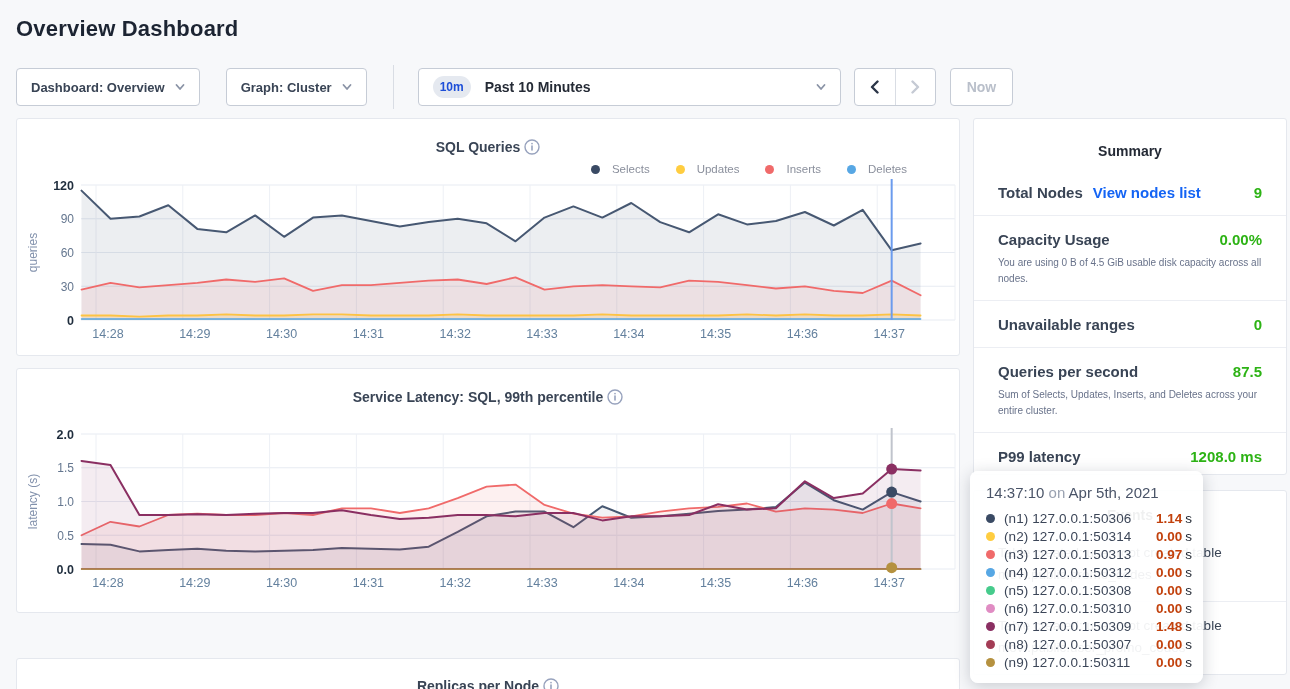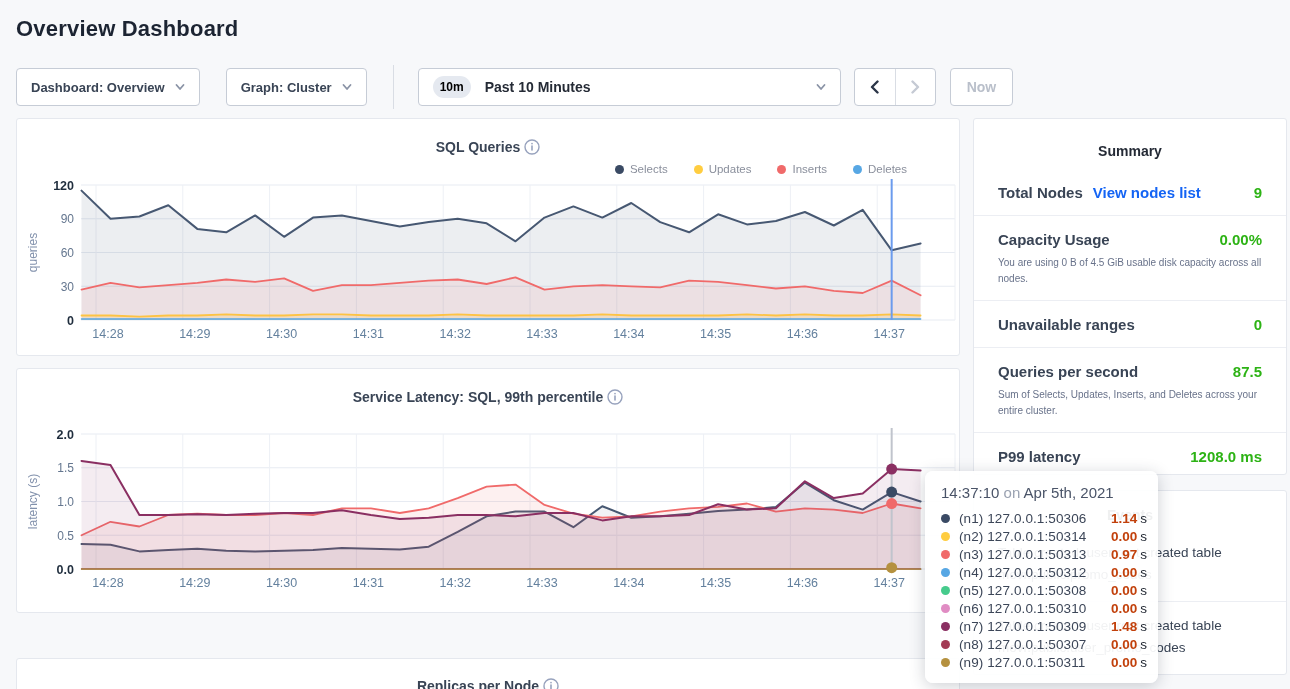--- a/index.html
+++ b/index.html
@@ -10,21 +10,21 @@
 
   
   .toolbar { display:flex; align-items:center; margin:26px 16px 0 16px; height:38px; }
   .btn { background:#fff; border:1px solid #c6ccd6; border-radius:4px; height:38px; display:flex; align-items:center; cursor:pointer; }
   .dd { padding:0 14px; gap:10px; font-size:13px; font-weight:700; color:#394455; }
   .dd + .dd { margin-left:26px; }
   .chev { width:10px; height:10px; }
   .chev polyline { fill:none; stroke:#8a93a6; stroke-width:1.8; stroke-linecap:round; stroke-linejoin:round; }
   .tb-divider { width:1px; height:44px; background:#d9dde4; margin:0 24px 0 26px; }
   .time-dd { width:423px; justify-content:flex-start; padding:0 14px; gap:14px; }
-  .time-badge { background:#e5e9f0; border-radius:11px; font-size:12px; font-weight:700; color:#000000; padding:4px 7px; }
+  .time-badge { background:#e5e9f0; border-radius:11px; font-size:12px; font-weight:700; color:#1d4ed8; padding:4px 7px; }
   .time-label { font-size:14px; font-weight:700; color:#242a35; flex:1; }
   .arrows { display:flex; margin-left:13px; border:1px solid #c6ccd6; border-radius:4px; background:#fff; height:38px; }
   .arrow-btn { width:40px; display:flex; align-items:center; justify-content:center; cursor:pointer; }
   .arrow-btn + .arrow-btn { border-left:1px solid #d9dde4; }
   .arrow-btn svg { width:12px; height:14px; }
   .arrow-btn polyline { fill:none; stroke-width:2.4; stroke-linecap:round; stroke-linejoin:round; }
   .arrow-enabled polyline { stroke:#2b3547; }
   .arrow-disabled polyline { stroke:#c5cad4; }
   .now-btn { margin-left:14px; padding:0 16px; font-size:14px; font-weight:700; color:#b9bfca; }
 
@@ -34,21 +34,21 @@
   .right-col { width:314px; display:flex; flex-direction:column; gap:15px; }
   .panel { background:#fff; border:1px solid #e5e8ee; border-radius:3px; position:relative; }
 
   .chart-title-row { display:flex; align-items:center; justify-content:center; gap:4px; padding-top:16px; height:40px; }
   .chart-title { font-size:14px; font-weight:700; color:#394455; }
   .info-icon { width:16px; height:16px; }
   .info-icon circle { fill:none; stroke:#97a2bd; stroke-width:1.4; }
   .info-icon line { stroke:#97a2bd; stroke-width:1.6; stroke-linecap:round; }
 
   .legend { position:absolute; top:44px; right:52px; display:flex; gap:26px; z-index:2; }
-  .legend-item { display:flex; align-items:center; gap:6px; cursor:pointer; }
+  .legend-item { display:flex; align-items:center; gap:12px; cursor:pointer; }
   .legend-dot { width:9px; height:9px; border-radius:50%; }
   .legend-label { font-size:11.5px; color:#8a8f9c; }
 
   .chart-svg { display:block; width:942px; height:184px; }
   #sql-chart-svg { margin-top:5px; }
   #lat-chart-svg { margin-top:4px; }
   .grid { stroke:#e7ebf2; stroke-width:1; }
   .grid.v { stroke:#edf0f5; }
   .ytick { font-size:12px; fill:#64768f; text-anchor:end; font-family:"Liberation Sans",sans-serif; }
   .ytick.bold { font-weight:700; fill:#1f2d3d; font-size:12.5px; }
@@ -68,21 +68,21 @@
   .sum-value { margin-left:auto; font-size:15px; font-weight:700; color:#2db315; }
   .sum-desc { font-size:10px; color:#68728a; line-height:1.55; margin-top:7px; }
 
   
   .events-panel { min-height:184px; overflow:hidden; }
   .event-item { padding:13px 16px 16px 24px; font-size:13.5px; color:#394455; line-height:1.6; }
   .event-item + .event-item { border-top:1px solid #eceef3; }
   .event-line { display:block; }
 
   
-  .tooltip { position:absolute; left:925px; top:471px; width:233px; z-index:10;
+  .tooltip { position:absolute; left:970px; top:471px; width:233px; z-index:10;
              background:rgba(255,255,255,0.93); border-radius:8px;
              box-shadow:0 3px 16px rgba(30,40,60,0.22); padding:13px 16px 12px 16px; }
   .tt-title { font-size:15px; color:#4a5468; margin-bottom:8px; }
   .tt-on { color:#9aa2b1; }
   .tt-row { display:flex; align-items:center; height:18px; font-size:13.5px; color:#3c4658; }
   .tt-dot { width:9px; height:9px; border-radius:50%; flex:none; margin-right:9px; }
   .tt-label { width:152px; flex:none; letter-spacing:.1px; }
   .tt-val { font-weight:700; color:#c2410c; }
   .tt-unit { color:#242a35; margin-left:3px; }
 </style>

